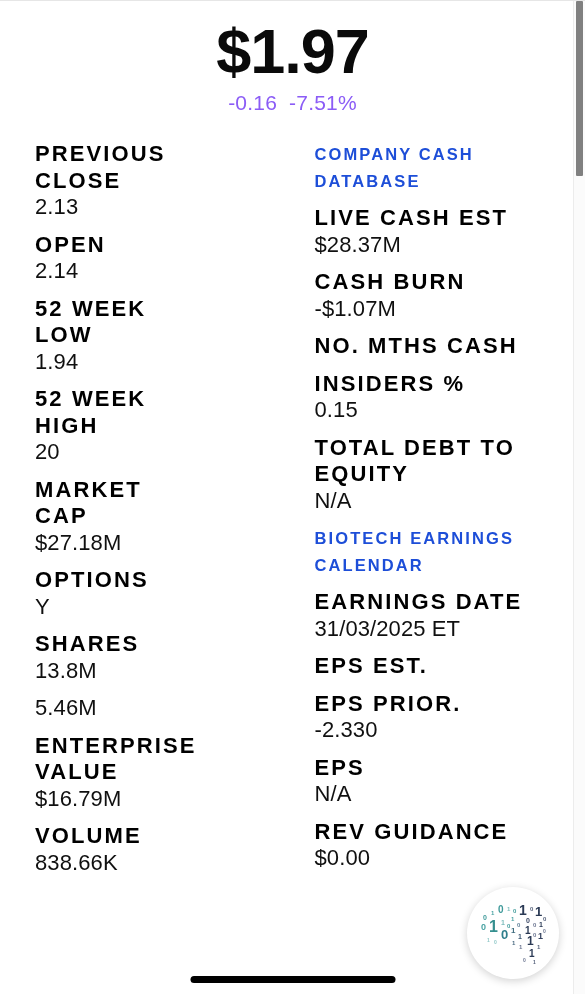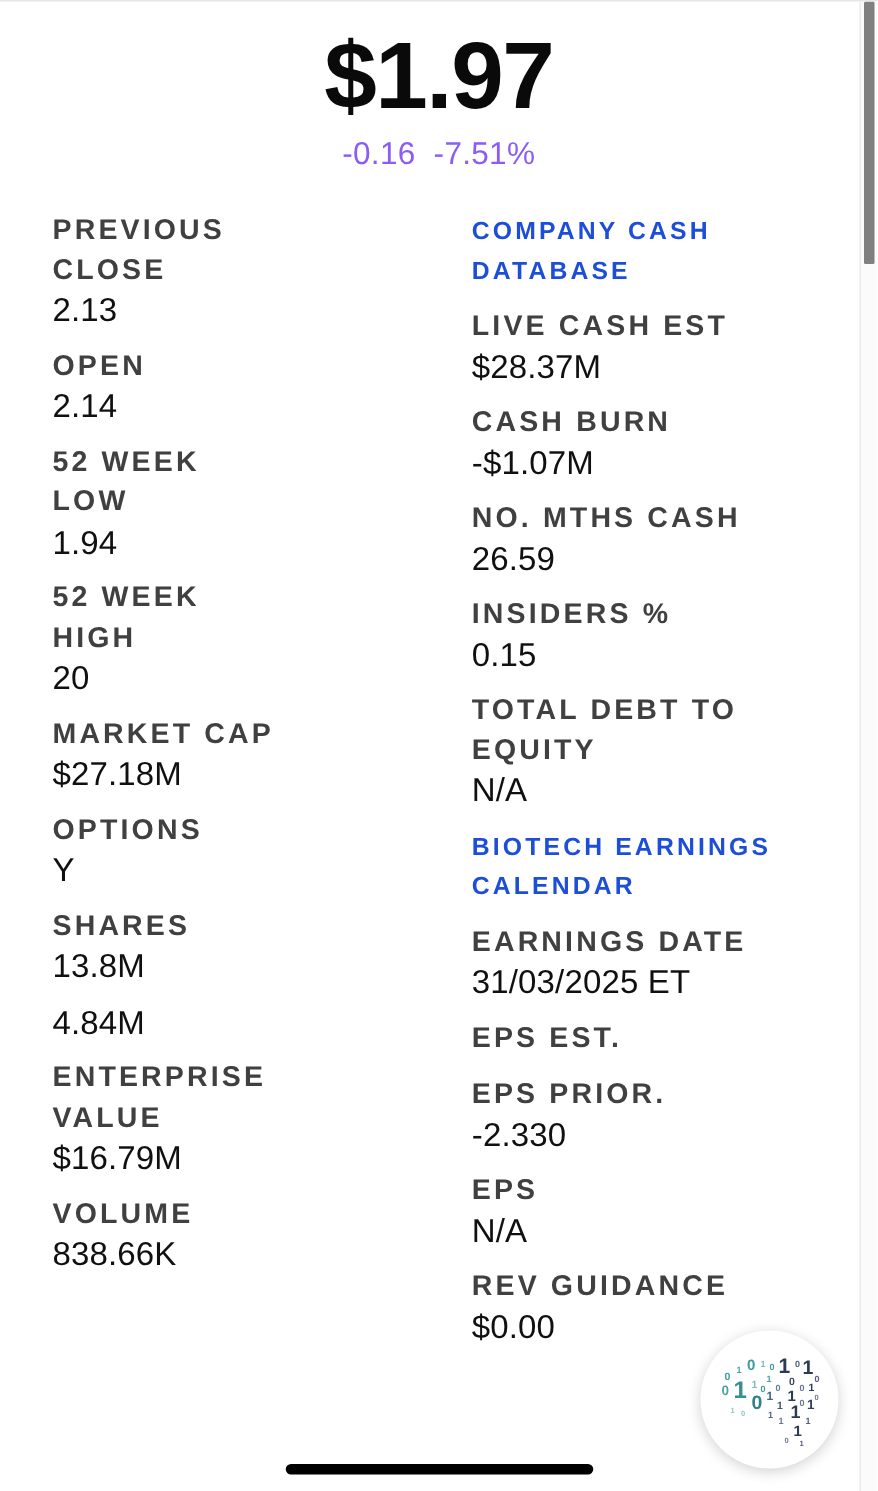--- a/index.html
+++ b/index.html
@@ -47,24 +47,24 @@
   .stats-col {
     flex: 1 1 50%;
     box-sizing: border-box;
   }
   .stats-col.left  { padding-left: 35px; padding-right: 12px; }
   .stats-col.right { padding-left: 22px; padding-right: 10px; }
 
   .stat-row { margin-bottom: 11px; }
 
   .stat-label {
-    font-size: 19px;
+    font-size: 22px;
     font-weight: 700;
     letter-spacing: 2.1px;
-    color: #404040;
+    color: #000000;
     text-transform: uppercase;
     line-height: 26.5px;
     white-space: normal;
   }
   .stat-value {
     font-size: 22px;
     font-weight: 400;
     color: #101010;
     line-height: 26.5px;
     letter-spacing: 0.1px;
@@ -171,21 +171,21 @@
     </div>
     <div class="stat-row">
       <div class="stat-label">OPTIONS</div>
       <div class="stat-value">Y</div>
     </div>
     <div class="stat-row">
       <div class="stat-label">SHARES</div>
       <div class="stat-value">13.8M</div>
     </div>
     <div class="stat-row">
-      <div class="stat-value">4.84M</div>
+      <div class="stat-value">5.46M</div>
     </div>
     <div class="stat-row">
       <div class="stat-label">ENTERPRISE VALUE</div>
       <div class="stat-value">$16.79M</div>
     </div>
     <div class="stat-row">
       <div class="stat-label">VOLUME</div>
       <div class="stat-value">838.66K</div>
     </div>
   </div>
@@ -197,21 +197,20 @@
     <div class="stat-row">
       <div class="stat-label">LIVE CASH EST</div>
       <div class="stat-value">$28.37M</div>
     </div>
     <div class="stat-row">
       <div class="stat-label">CASH BURN</div>
       <div class="stat-value">-$1.07M</div>
     </div>
     <div class="stat-row">
       <div class="stat-label">NO. MTHS CASH</div>
-      <div class="stat-value">26.59</div>
     </div>
     <div class="stat-row">
       <div class="stat-label">INSIDERS %</div>
       <div class="stat-value">0.15</div>
     </div>
     <div class="stat-row">
       <div class="stat-label">TOTAL DEBT TO EQUITY</div>
       <div class="stat-value">N/A</div>
     </div>
 

